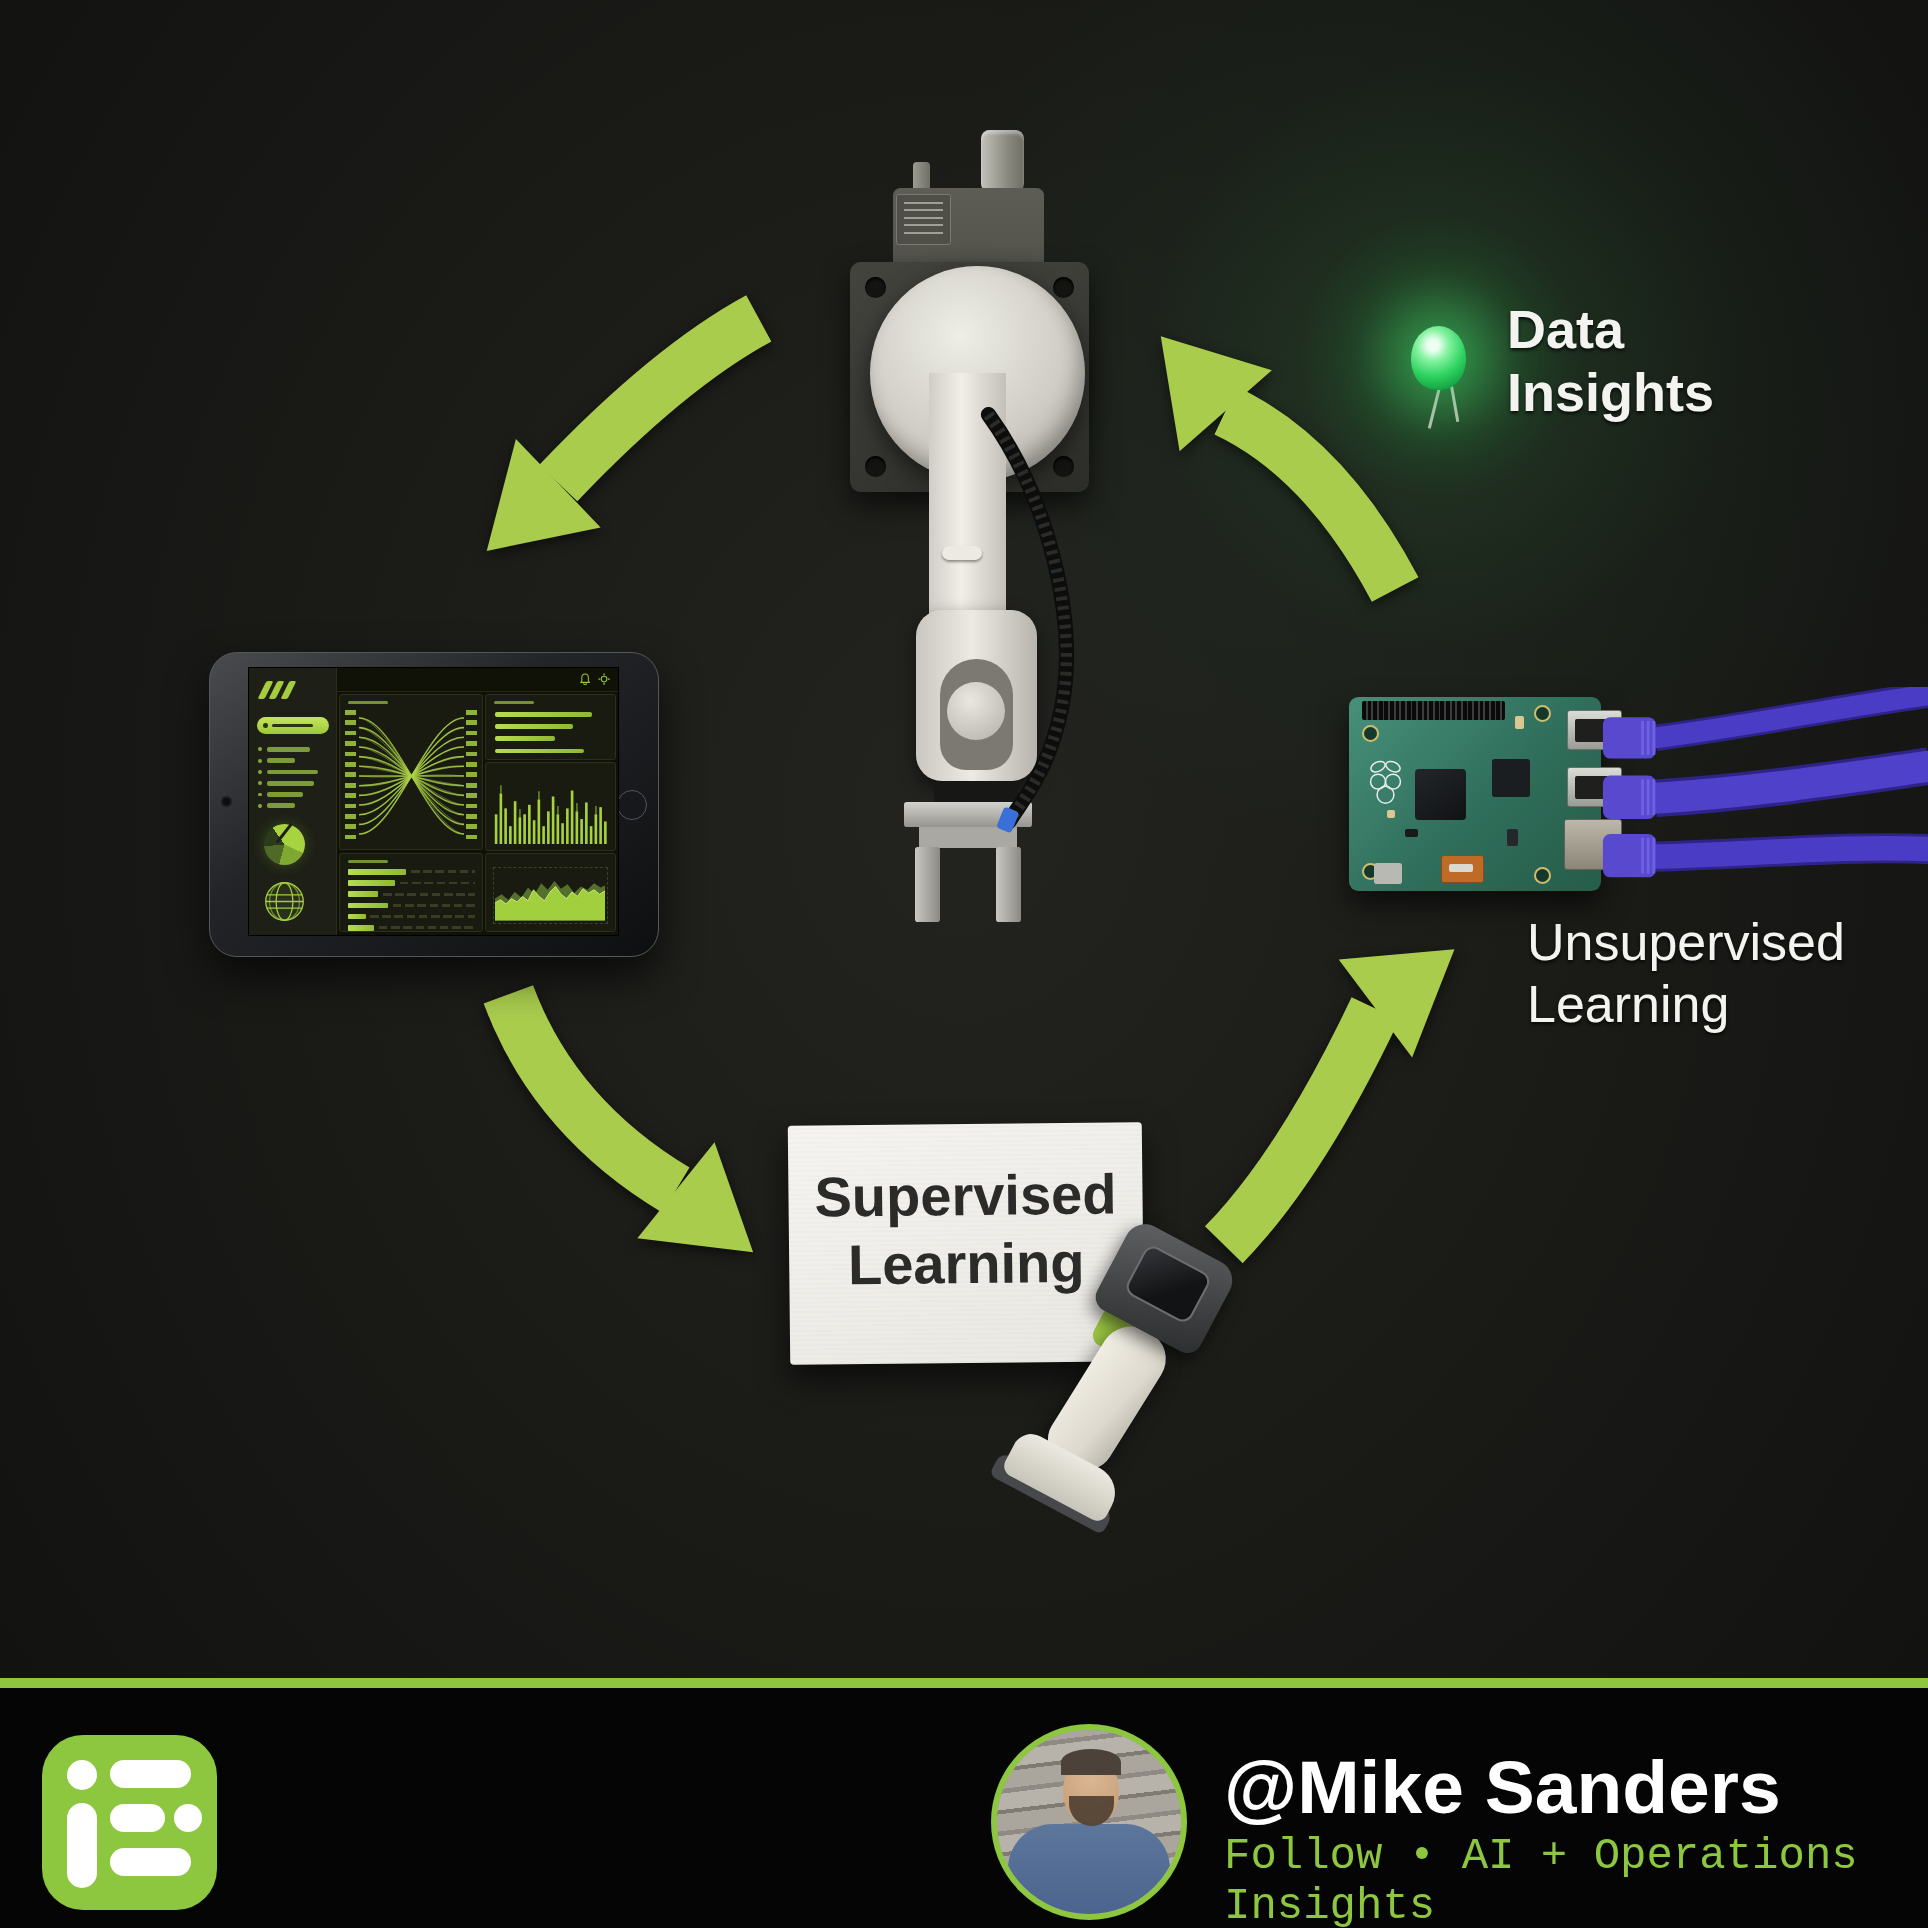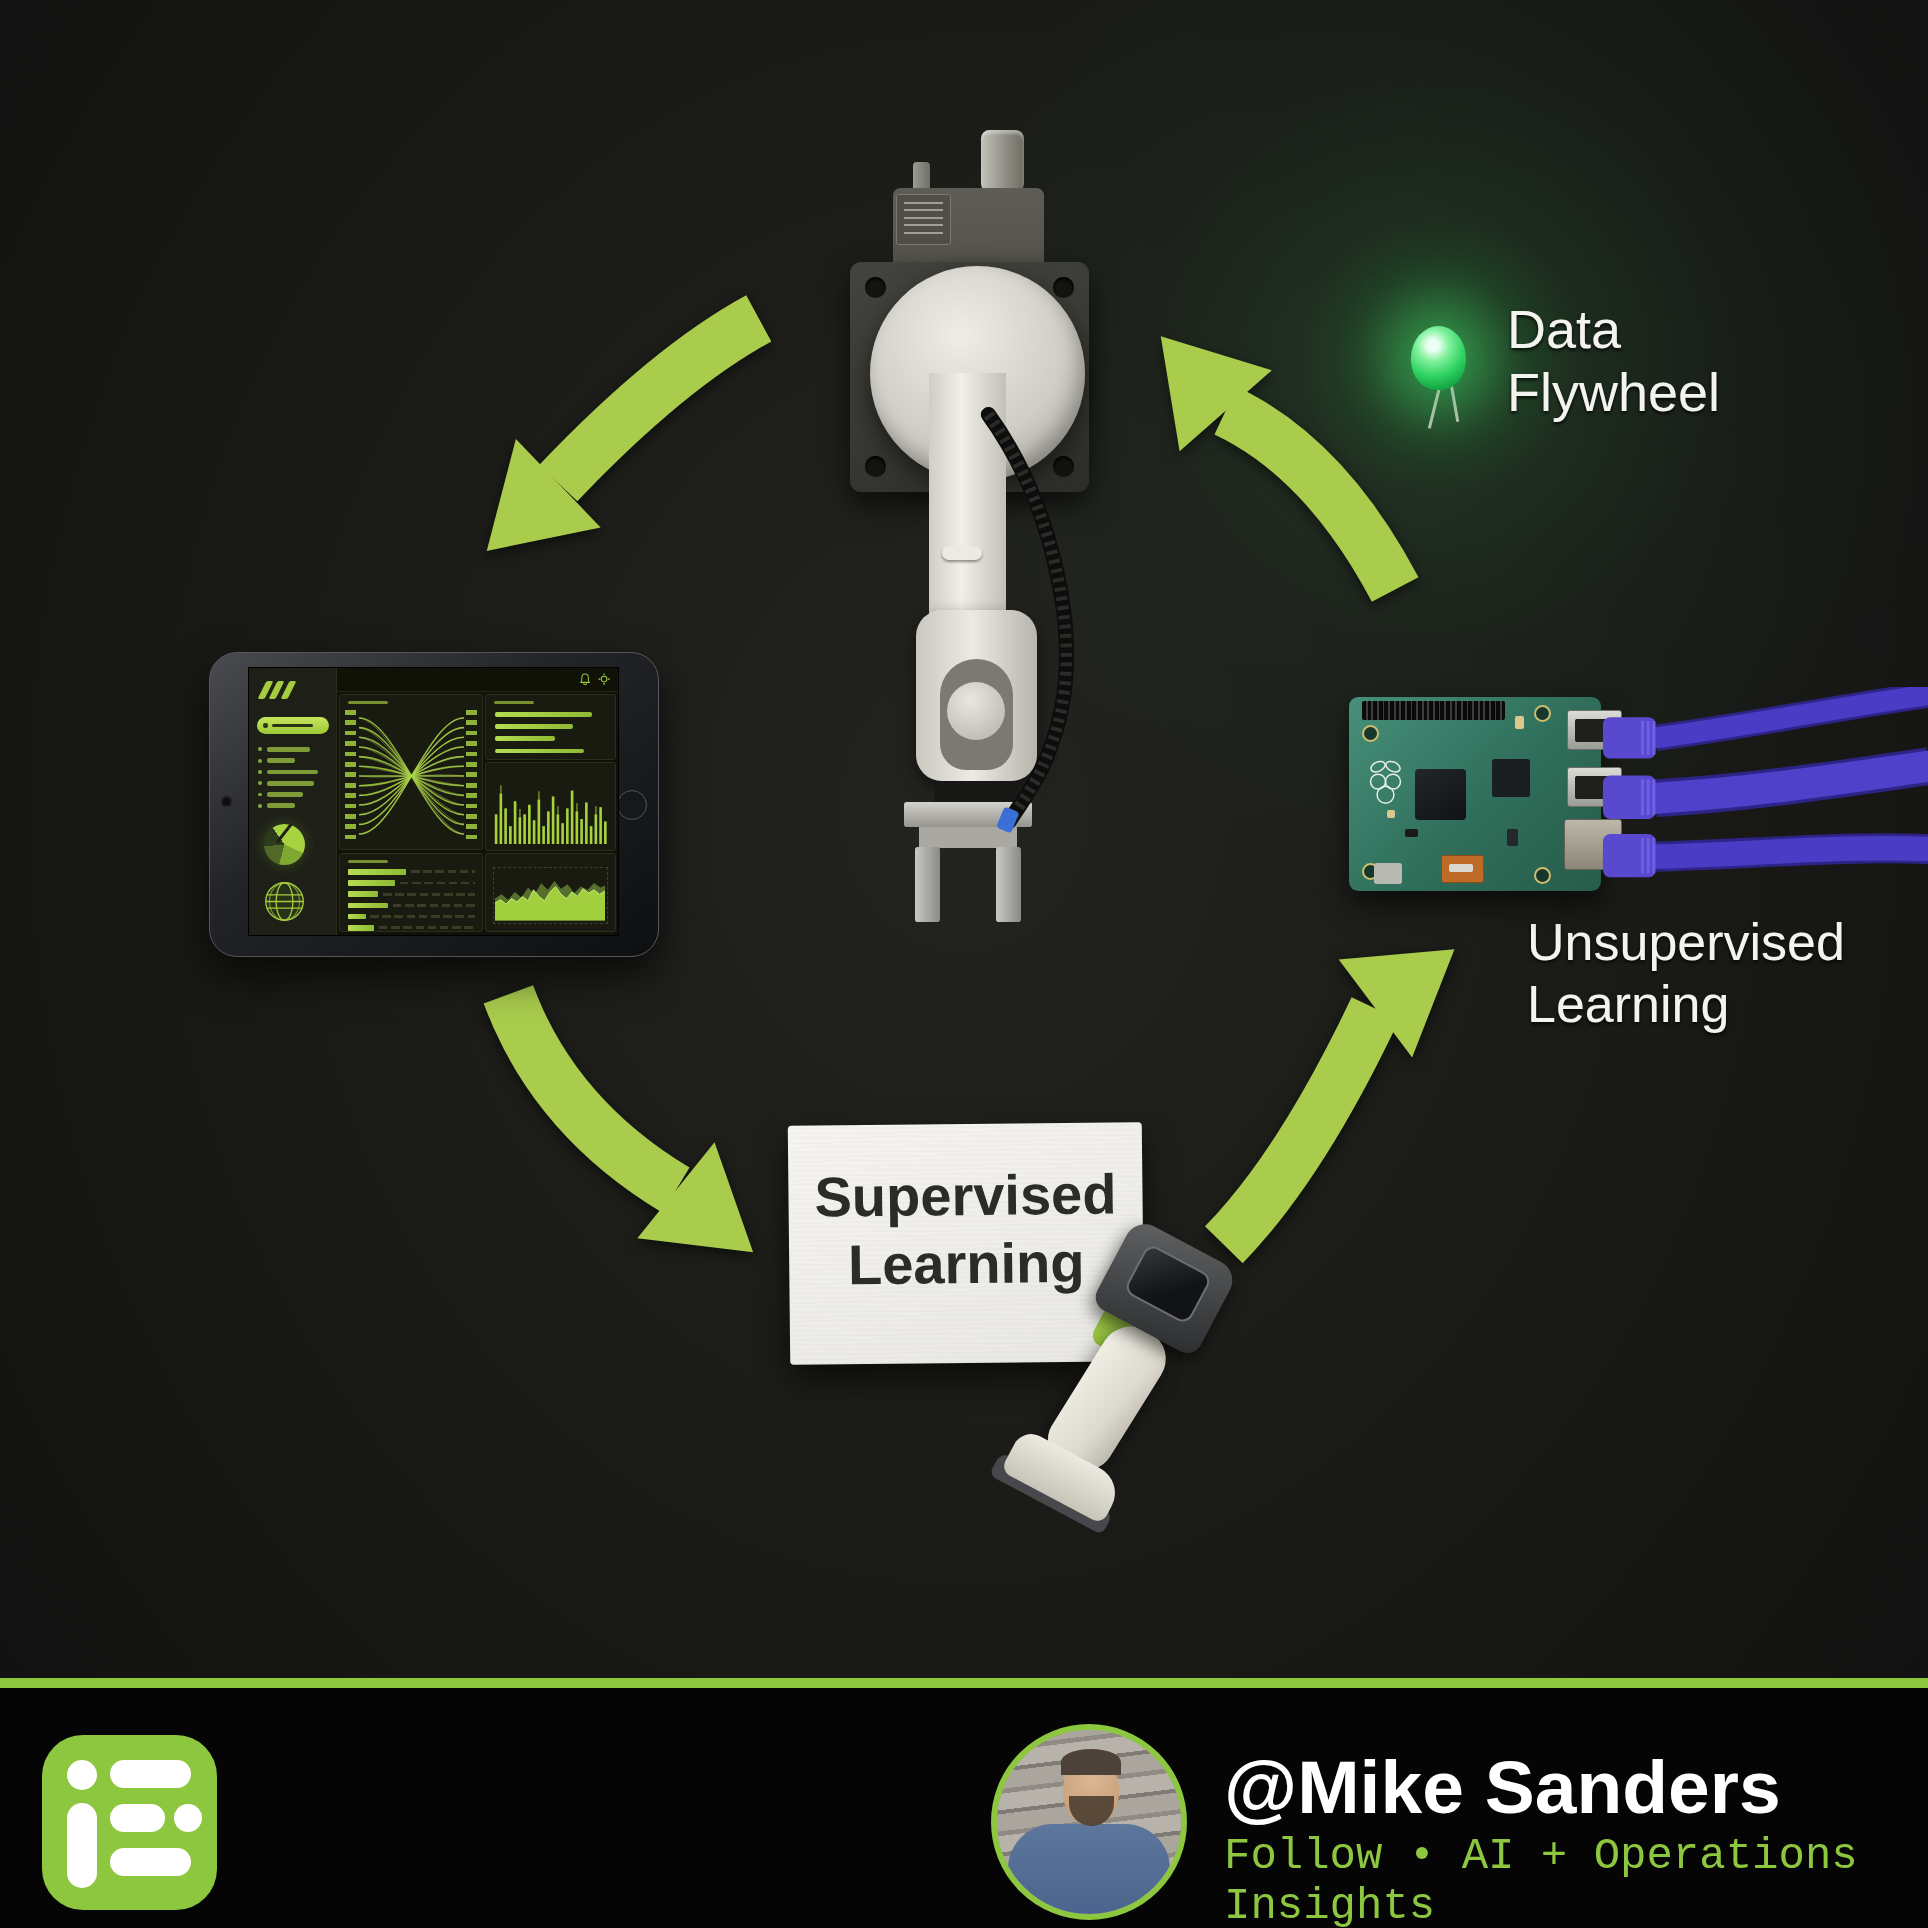--- a/index.html
+++ b/index.html
@@ -6,21 +6,21 @@
   #stage{position:relative;width:1928px;height:1928px;overflow:hidden;
     font-family:"Liberation Sans",sans-serif;
     background:
       radial-gradient(circle at 1441px 358px, rgba(70,210,100,.16), rgba(40,150,70,.05) 14%, transparent 26%),
       radial-gradient(ellipse at 50% 42%, #232320 0%, #1a1a17 48%, #101010 100%);
   }
   .abs{position:absolute;}
   
   .photo-label{position:absolute;color:#f3f3f0;font-weight:500;
     text-shadow:0 1.9px 3.8px rgba(0,0,0,.85), 0 0 0.9px rgba(255,255,255,.25);}
-  #lbl-data{left:1507px;top:298px;font-size:54px;line-height:1.16;}
+  #lbl-data{left:1507px;top:298px;font-size:54px;line-height:1.16;font-weight:bold;}
   #lbl-sim{left:186px;top:563px;font-size:54px;}
   #lbl-unsup{left:1527px;top:911px;font-size:52px;line-height:1.2;}
   
   #arrows{position:absolute;left:0;top:0;filter:drop-shadow(0 4.7px 6.6px rgba(0,0,0,.55));}
   #arrows .arrow-body{stroke:var(--arrow,#a9cc4d);stroke-width:56;fill:none;}
   #arrows .arrow-head{fill:var(--arrow,#a9cc4d);}
   
   .r-part{position:absolute;}
   #r-housing{left:893px;top:188px;width:151px;height:264px;border-radius:7.5px;
     background:linear-gradient(180deg,#5d5d56,#47473f 70%,#3b3b35);}
@@ -220,21 +220,21 @@
     </svg>
   </div>
 
   <div class="abs" id="led-glow"></div>
   <div class="abs led-leg" id="led-leg1"></div>
   <div class="abs led-leg" id="led-leg2"></div>
   <div class="abs" id="led-bulb"></div>
 
   <div class="photo-label" id="lbl-data">
     <div>Data</div>
-    <div>Flywheel</div>
+    <div>Insights</div>
   </div>
   <div class="photo-label" id="lbl-unsup">
     <div>Unsupervised</div>
     <div>Learning</div>
   </div>
 
   <div class="abs" id="tablet">
     <div id="tab-cam"></div>
     <div id="tab-home"></div>
     <div id="tab-screen">

